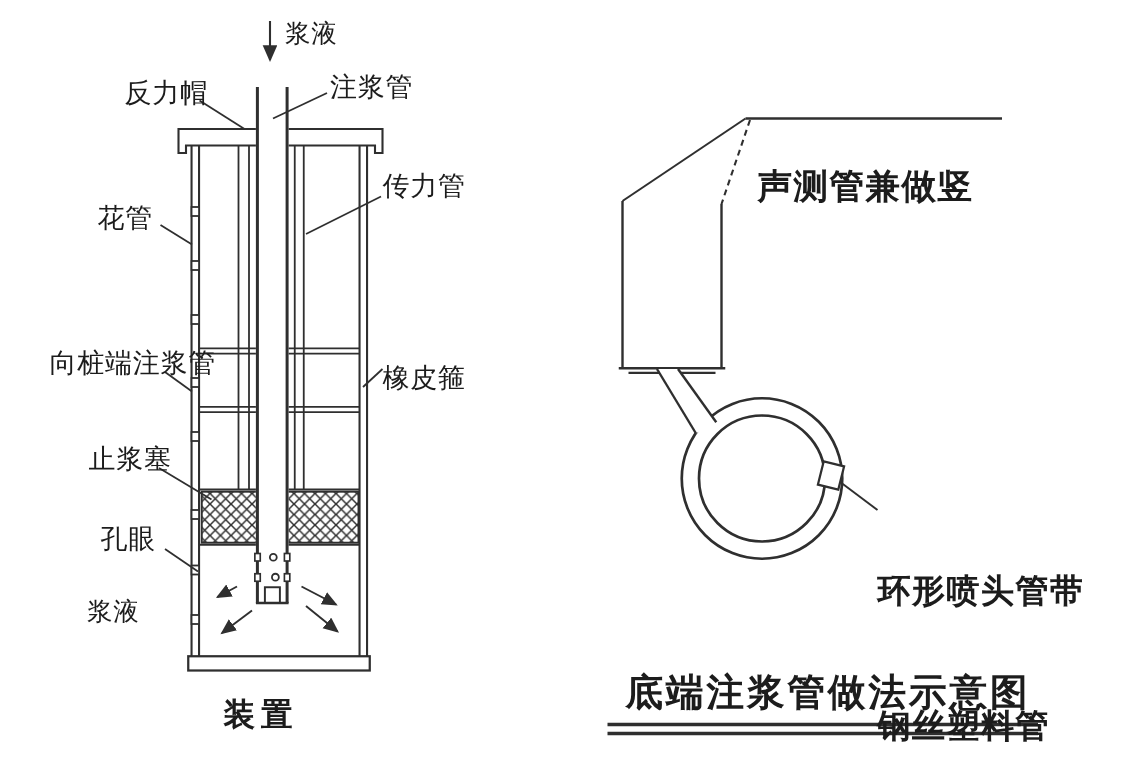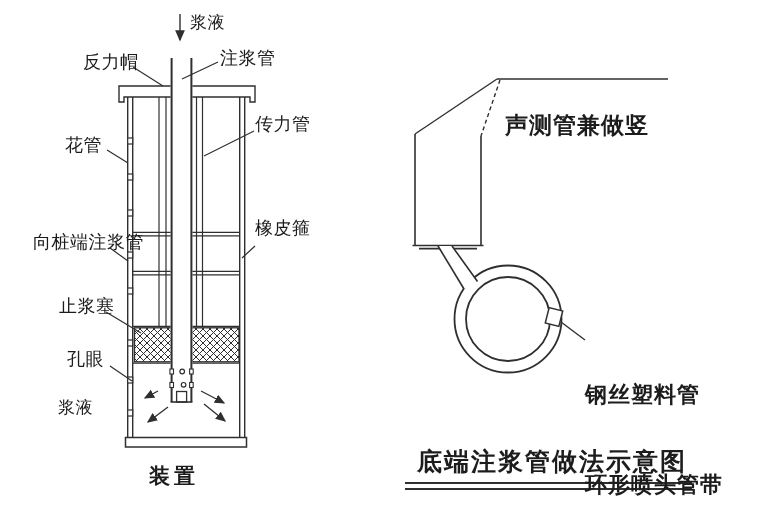--- a/index.html
+++ b/index.html
@@ -157,35 +157,35 @@
   <div class="lbl lbl-s" style="left:83px;top:50px;">反力帽</div>
 
   <div class="lbl lbl-s" style="left:220px;top:46px;">注浆管</div>
 
   <div class="lbl lbl-s" style="left:65px;top:133px;">花管</div>
 
   <div class="lbl lbl-s" style="left:255px;top:112px;">传力管</div>
 
   <div class="lbl lbl-s" style="left:33px;top:230px;">向桩端注浆管</div>
 
-  <div class="lbl lbl-s" style="left:255px;top:216px;">橡皮箍</div>
+  <div class="lbl lbl-s" style="left:255px;top:240px;">橡皮箍</div>
 
   <div class="lbl lbl-s" style="left:59px;top:294px;">止浆塞</div>
 
   <div class="lbl lbl-s" style="left:67px;top:347px;">孔眼</div>
 
   <div class="lbl lbl-s" style="left:58px;top:396px;font-size:17px;">浆液</div>
 
   <div class="lbl lbl-cap-left" style="left:149px;top:462px;">装置</div>
 
   <div class="lbl lbl-m" style="left:505px;top:48px;line-height:31px;font-size:23px;">
     <div>声测管兼做竖</div>
   </div>
 
   <div class="lbl lbl-m" style="left:585px;top:320px;">
+    <div>环形喷头管带</div>
     <div>钢丝塑料管</div>
-    <div>环形喷头管带</div>
   </div>
 
 
   <div class="lbl lbl-cap-right" style="left:417px;top:445px;">底端注浆管做法示意图</div>
 
 </div>
 
 </body></html>

